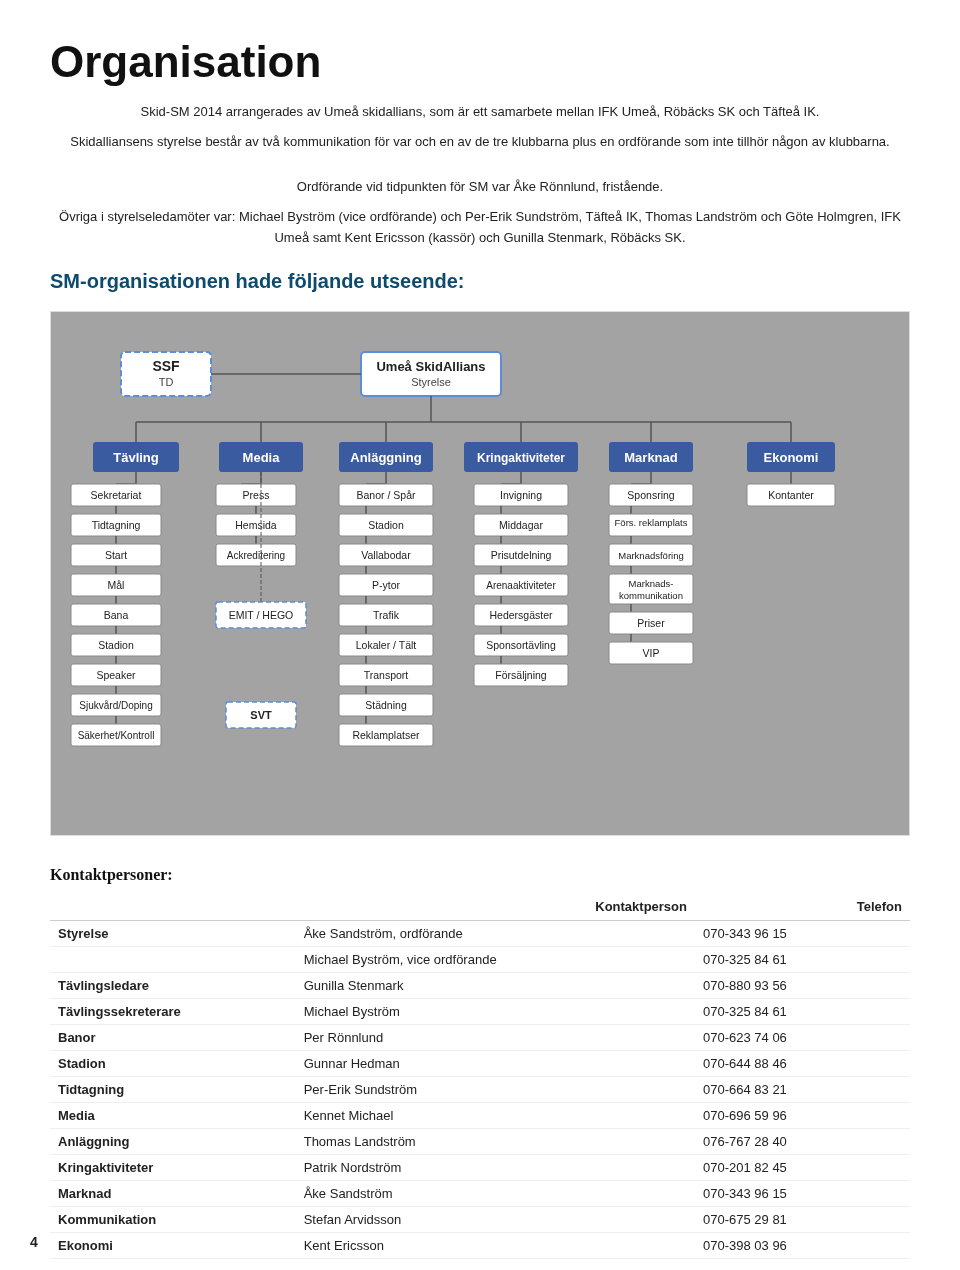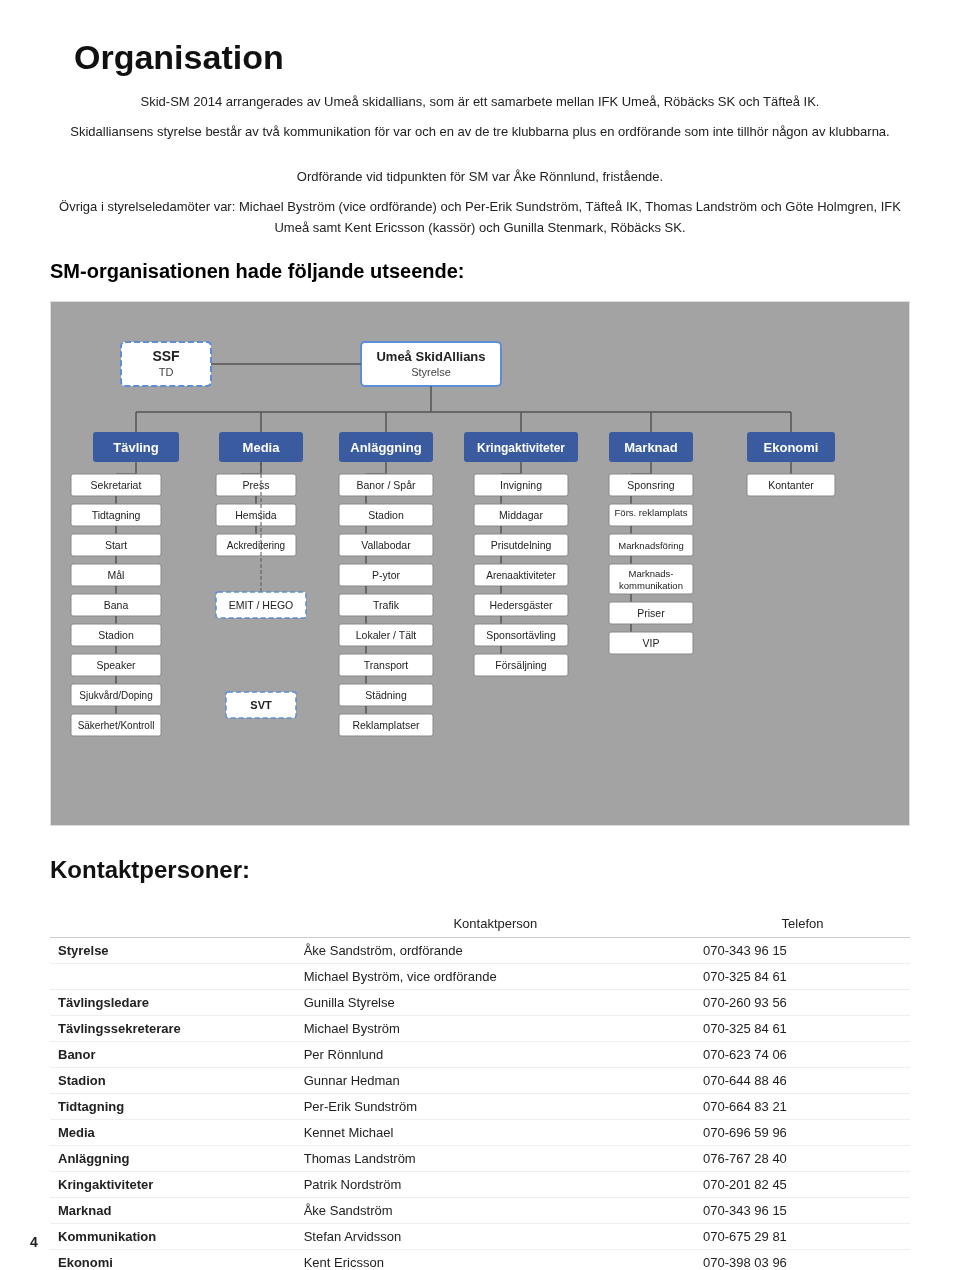--- a/index.html
+++ b/index.html
@@ -6,77 +6,77 @@
     body {
       font-family: Arial, Helvetica, sans-serif;
       background: #fff;
       color: #222;
       font-size: 13px;
       padding: 40px 50px 40px 50px;
       max-width: 960px;
     }
 
     .page-title {
-      font-size: 34px;
+      font-size: 44px;
       font-weight: 900;
       color: #111;
       margin-bottom: 18px;
       line-height: 1;
-      margin-left: 24px;
     }
 
     .intro-text {
       font-size: 13px;
       line-height: 1.55;
       margin-bottom: 10px;
       color: #222;
       text-align: center;
     }
 
     .section-heading {
       font-size: 20px;
       font-weight: 900;
-      color: #000000;
+      color: #0c4a6e;
       margin: 22px 0 18px 0;
     }
 
     
     .org-chart-container {
       border: 1px solid #ddd;
       padding: 20px 10px;
       margin-bottom: 30px;
       background: #a3a3a3;
       overflow-x: auto;
     }
 
     
     .org-wrapper {
       width: 100%;
       overflow-x: auto;
     }
 
     
     .contacts-heading {
-      font-size: 24px;
+      font-size: 16px;
       font-weight: 900;
       color: #111;
-      margin-bottom: 28px;
+      margin-bottom: 11px;
+      font-family: Liberation Serif, serif;
     }
 
     .contacts-table {
       width: 100%;
       border-collapse: collapse;
       font-size: 13px;
     }
 
     .contacts-table thead tr th {
-      font-weight: normal;
+      font-weight: bold;
       color: #222;
       padding: 4px 8px 6px 8px;
-      text-align: center;
+      text-align: right;
       border-bottom: 1px solid #ccc;
     }
 
     .contacts-table tbody tr {
       border-bottom: 1px solid #eee;
     }
 
     .contacts-table tbody tr td {
       padding: 5px 8px;
       vertical-align: top;
@@ -344,22 +344,22 @@
         <td class="col-person">Åke Sandström, ordförande</td>
         <td class="col-phone">070-343 96 15</td>
       </tr>
       <tr>
         <td class="col-role"></td>
         <td class="col-person">Michael Byström, vice ordförande</td>
         <td class="col-phone">070-325 84 61</td>
       </tr>
       <tr>
         <td class="col-role">Tävlingsledare</td>
-        <td class="col-person">Gunilla Styrelse</td>
-        <td class="col-phone">070-260 93 56</td>
+        <td class="col-person">Gunilla Stenmark</td>
+        <td class="col-phone">070-880 93 56</td>
       </tr>
       <tr>
         <td class="col-role">Tävlingssekreterare</td>
         <td class="col-person">Michael Byström</td>
         <td class="col-phone">070-325 84 61</td>
       </tr>
       <tr>
         <td class="col-role">Banor</td>
         <td class="col-person">Per Rönnlund</td>
         <td class="col-phone">070-623 74 06</td>

